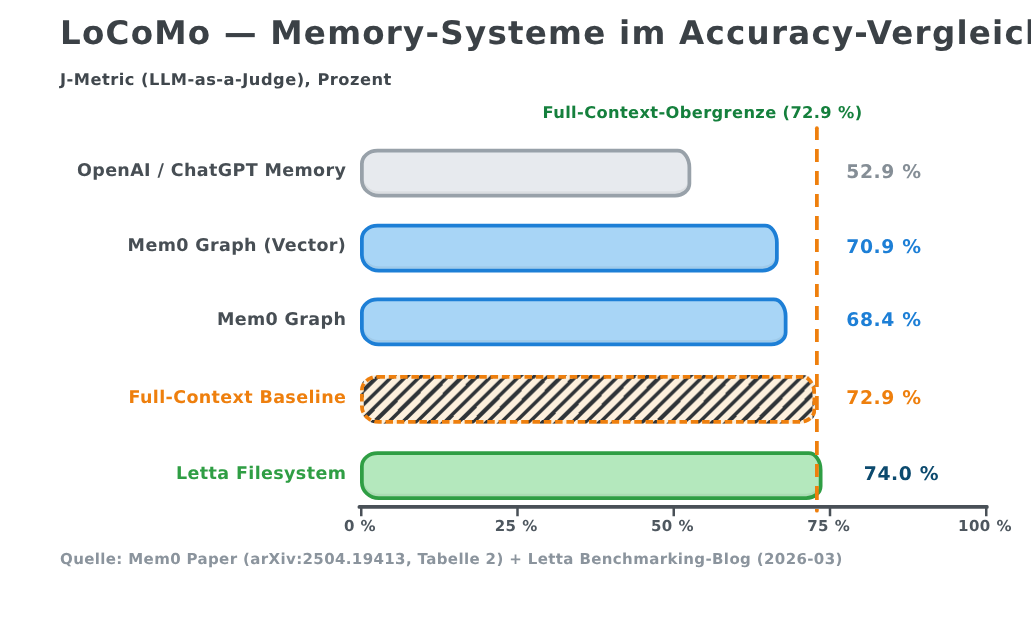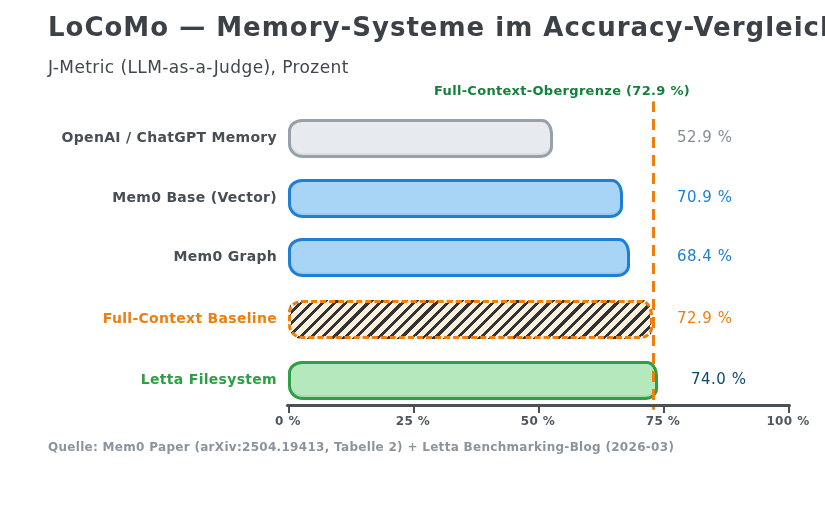--- a/index.html
+++ b/index.html
@@ -7,21 +7,21 @@
     width:825px;height:505px;position:relative;overflow:hidden;
     background:#ffffff;
     font-family:"DejaVu Sans", sans-serif;
   }
   .abs{position:absolute;}
   .title{
     left:48px;top:12px;font-size:26px;font-weight:700;color:#3b4146;
     letter-spacing:1px;white-space:nowrap;
   }
   .subtitle{
-    left:48px;top:57px;font-size:17px;font-weight:400;color:#40474d;
+    left:48px;top:57px;font-size:13px;font-weight:700;color:#40474d;
     letter-spacing:.4px;white-space:nowrap;
   }
   .annotation{
     top:83px;right:135px;font-size:13px;font-weight:700;color:#15803d;
     letter-spacing:.3px;white-space:nowrap;
   }
   .refline{
     left:652px;top:101px;width:3px;height:309px;z-index:5;
     background:repeating-linear-gradient(to bottom,#ee7f0d 0 11px,transparent 11px 18px);
     border-radius:2px;
@@ -34,21 +34,21 @@
   }
   .bar{
     position:absolute;left:288px;top:1px;height:33px;
     border:3px solid;z-index:2;
     border-radius:14px 11px 13px 15px / 12px 15px 11px 14px;
     box-shadow:inset 0 -2px 0 rgba(0,0,0,0.05);
   }
   .bar.hatched{border-style:dashed;box-shadow:none;}
   .rowvalue{
     position:absolute;left:677px;height:39px;line-height:39px;
-    font-size:15px;font-weight:400;letter-spacing:.5px;white-space:nowrap;
+    font-size:15px;font-weight:700;letter-spacing:.5px;white-space:nowrap;
   }
   .axisline{
     left:286px;top:404px;width:505px;height:3px;background:#495057;border-radius:2px;z-index:3;
   }
   .tickmark{
     position:absolute;top:404px;width:2px;height:9px;background:#495057;z-index:3;
   }
   .ticklabel{
     position:absolute;top:414px;width:70px;margin-left:-35px;text-align:center;
     font-size:12px;font-weight:700;color:#4e575f;letter-spacing:.4px;white-space:nowrap;
@@ -66,21 +66,21 @@
 <div class="abs annotation">Full-Context-Obergrenze (72.9 %)</div>
 <div class="abs refline"></div>
 
 <div id="rows">
     <div class="row" style="top: 118px;">
       <div class="rowlabel" style="color: rgb(71, 78, 84);">OpenAI / ChatGPT Memory</div>
       <div class="bar" style="width: 259px; border-color: rgb(152, 161, 169); background-color: rgb(231, 234, 238);"></div>
       <div class="rowvalue" style="color: rgb(133, 142, 150);">52.9 %</div>
     </div>
     <div class="row" style="top: 178px;">
-      <div class="rowlabel" style="color: rgb(71, 78, 84);">Mem0 Base (Vector)</div>
+      <div class="rowlabel" style="color: rgb(71, 78, 84);">Mem0 Graph (Vector)</div>
       <div class="bar" style="width: 329px; border-color: rgb(29, 127, 214); background-color: rgb(168, 213, 246);"></div>
       <div class="rowvalue" style="color: rgb(29, 127, 214);">70.9 %</div>
     </div>
     <div class="row" style="top: 237px;">
       <div class="rowlabel" style="color: rgb(71, 78, 84);">Mem0 Graph</div>
       <div class="bar" style="width: 336px; border-color: rgb(29, 127, 214); background-color: rgb(168, 213, 246);"></div>
       <div class="rowvalue" style="color: rgb(29, 127, 214);">68.4 %</div>
     </div>
     <div class="row" style="top: 299px; padding-left: 32px;">
       <div class="rowlabel" style="color: rgb(238, 127, 13);">Full-Context Baseline</div>

